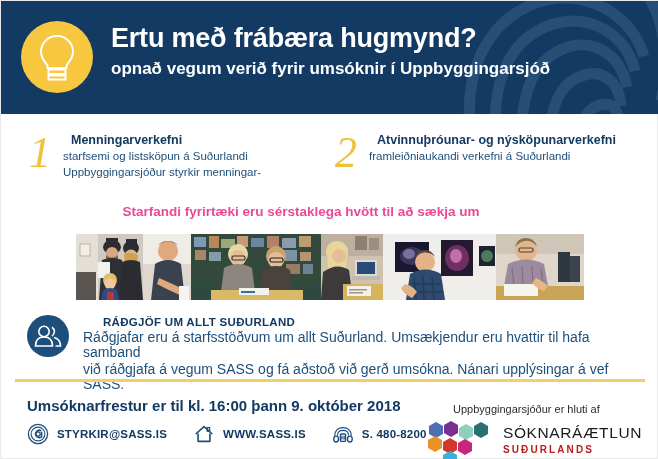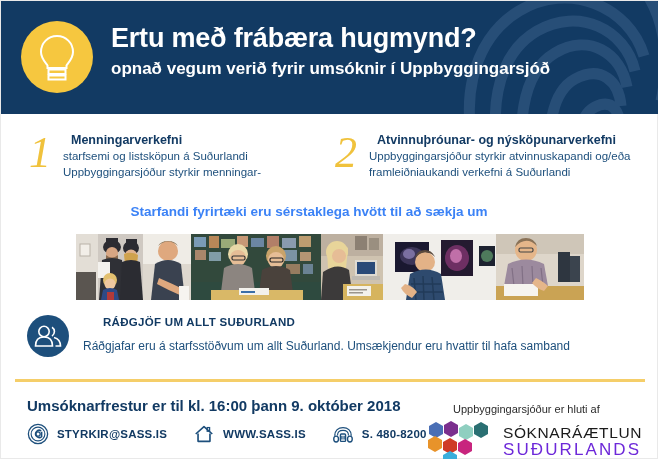--- a/index.html
+++ b/index.html
@@ -93,24 +93,24 @@
     color: #1d4f7c;
     font-size: 11.5px;
     line-height: 15px;
     margin-top: 1px;
     white-space: nowrap;
   }
 
   
   .tagline {
     position: absolute;
-    left: 8px; top: 203px;
+    left: 0; top: 203px;
     width: 600px;
     text-align: center;
-    color: #3b82f6;
+    color: #ec4899;
     font-size: 13.5px;
     font-weight: bold;
   }
 
   
   .photos {
     position: absolute;
     left: 75px; top: 233px;
     width: 508px; height: 66px;
     display: flex;
@@ -144,23 +144,23 @@
   .adv-body { margin-left: 14px; padding-top: 3px; }
   .adv-title {
     color: #123a63;
     font-size: 11.5px;
     font-weight: bold;
     letter-spacing: .3px;
     padding-left: 20px;
   }
   .adv-text {
     color: #1d4f7c;
-    font-size: 12px;
+    font-size: 14px;
     line-height: 15px;
-    margin-top: 11px;
+    margin-top: 2px;
     max-width: 546px;
   }
 
   
   .divider {
     position: absolute;
     left: 14px; top: 378px;
     width: 630px; height: 3px;
     background: #f5ce69;
   }
@@ -216,24 +216,25 @@
   .hexes { width: 66px; height: 42px; flex: 0 0 66px; }
   .logo-words { margin-left: 10px; }
   .lw1 {
     color: #1a1a1a;
     font-size: 15.5px;
     font-weight: normal;
     letter-spacing: .6px;
     line-height: 17px;
   }
   .lw2 {
-    color: #6d28d9;
-    font-size: 17px;
+    color: #b91c1c;
+    font-size: 10px;
     letter-spacing: 2.1px;
     line-height: 17px;
+    font-weight: bold;
   }
 </style>
 </head>
 <body>
 
 <div class="poster">
 
   <div class="header">
 
     <svg class="header-pattern" viewBox="0 0 230 230">
@@ -269,21 +270,20 @@
         <div class="col-title">Menningarverkefni</div>
         <div class="col-desc">starfsemi og listsköpun á Suðurlandi</div>
         <div class="col-desc">Uppbyggingarsjóður styrkir menningar-</div>
       </div>
     </div>
 
     <div class="col c2">
       <div class="col-num">2</div>
       <div class="col-body">
         <div class="col-title">Atvinnuþróunar- og nýsköpunarverkefni</div>
-        <div class="col-desc">Uppbyggingarsjóður styrkir atvinnuskapandi og/eða</div>
         <div class="col-desc">framleiðniaukandi verkefni á Suðurlandi</div>
       </div>
     </div>
   </div>
 
   <div class="tagline">Starfandi fyrirtæki eru sérstaklega hvött til að sækja um</div>
 
   <div class="photos">
 
     <div class="photo p1">
@@ -431,20 +431,21 @@
       <svg width="28" height="24" viewBox="0 0 28 24">
         <circle cx="10" cy="7.5" r="5.2" fill="none" stroke="#ffffff" stroke-width="1.6"></circle>
         <path d="M1.5 22 C1.5 15.5 5.5 13 10 13 C14.5 13 18.5 15.5 18.5 22 Z" fill="none" stroke="#ffffff" stroke-width="1.6"></path>
         <path d="M18 3.2 A5.2 5.2 0 0 1 18 12" fill="none" stroke="#ffffff" stroke-width="1.6"></path>
         <path d="M20 13.4 C23.8 14.4 26.5 17 26.5 22 L21.5 22" fill="none" stroke="#ffffff" stroke-width="1.6"></path>
       </svg>
     </div>
     <div class="adv-body">
       <div class="adv-title">RÁÐGJÖF UM ALLT SUÐURLAND</div>
       <div class="adv-text">Ráðgjafar eru á starfsstöðvum um allt Suðurland. Umsækjendur eru hvattir til hafa samband</div>
+      <div class="adv-text">við ráðgjafa á vegum SASS og fá aðstoð við gerð umsókna. Nánari upplýsingar á vef SASS.</div>
     </div>
   </div>
 
   <div class="divider"></div>
 
   <div class="footer">
 
     <div class="deadline">Umsóknarfrestur er til kl. 16:00 þann 9. október 2018</div>
 
     <div class="contacts">

